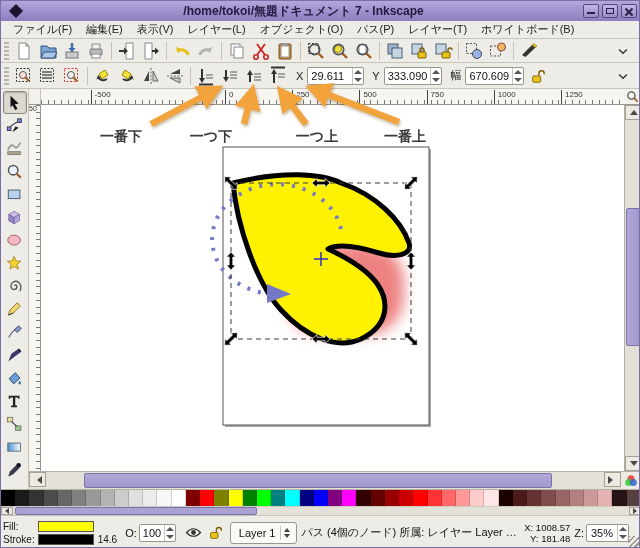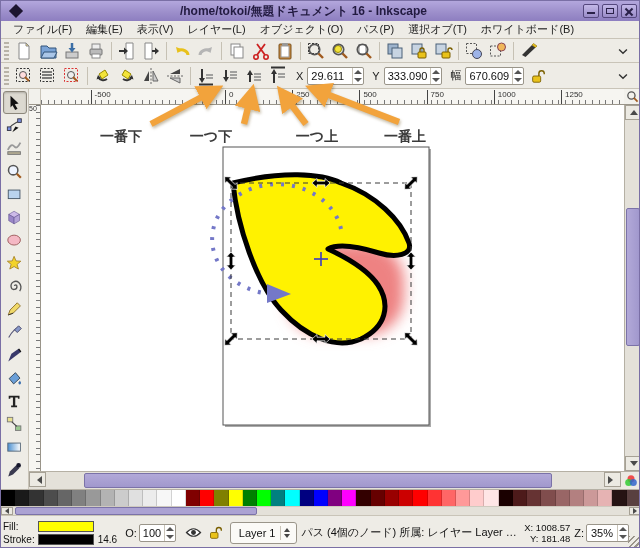--- a/index.html
+++ b/index.html
@@ -116,34 +116,34 @@
   .annot-label{font-size:14px;font-weight:bold;fill:#3b3b3b;}
   .annot-arrow{stroke:#f2a33c;stroke-width:6.5;filter:drop-shadow(1.5px 2px 1.5px rgba(90,60,0,.35));}
 </style>
 </head>
 <body>
 
 <div id="window">
 
   <div id="titlebar">
     <span class="app-diamond"></span>
-    <span id="title-text">/home/tokoi/無題ドキュメント 16 - Inkscape</span>
+    <span id="title-text">/home/tokoi/無題ドキュメント 7 - Inkscape</span>
     <span class="winbtn min"></span>
     <span class="winbtn max"></span>
     <span class="winbtn close"></span>
   </div>
 
   <div id="menubar">
       <span class="menu-item">ファイル(F)</span>
       <span class="menu-item">編集(E)</span>
       <span class="menu-item">表示(V)</span>
       <span class="menu-item">レイヤー(L)</span>
       <span class="menu-item">オブジェクト(O)</span>
       <span class="menu-item">パス(P)</span>
-      <span class="menu-item">選択オブ(T)</span>
+      <span class="menu-item">レイヤー(T)</span>
       <span class="menu-item">ホワイトボード(B)</span>
     </div>
 
   <div id="toolbar-main" class="toolbar">
     <span class="grip"></span>
     <span id="tbmain-buttons" style="display:flex;align-items:center;">
         <span class="tb-btn">
           <svg width="20" height="20" viewBox="0 0 20 20">
             <path d="M5 2h7l3 3v13H5z" fill="#fff" stroke="#888"></path>
             <path d="M12 2l3 3h-3z" fill="#ffe680" stroke="#888"></path>

